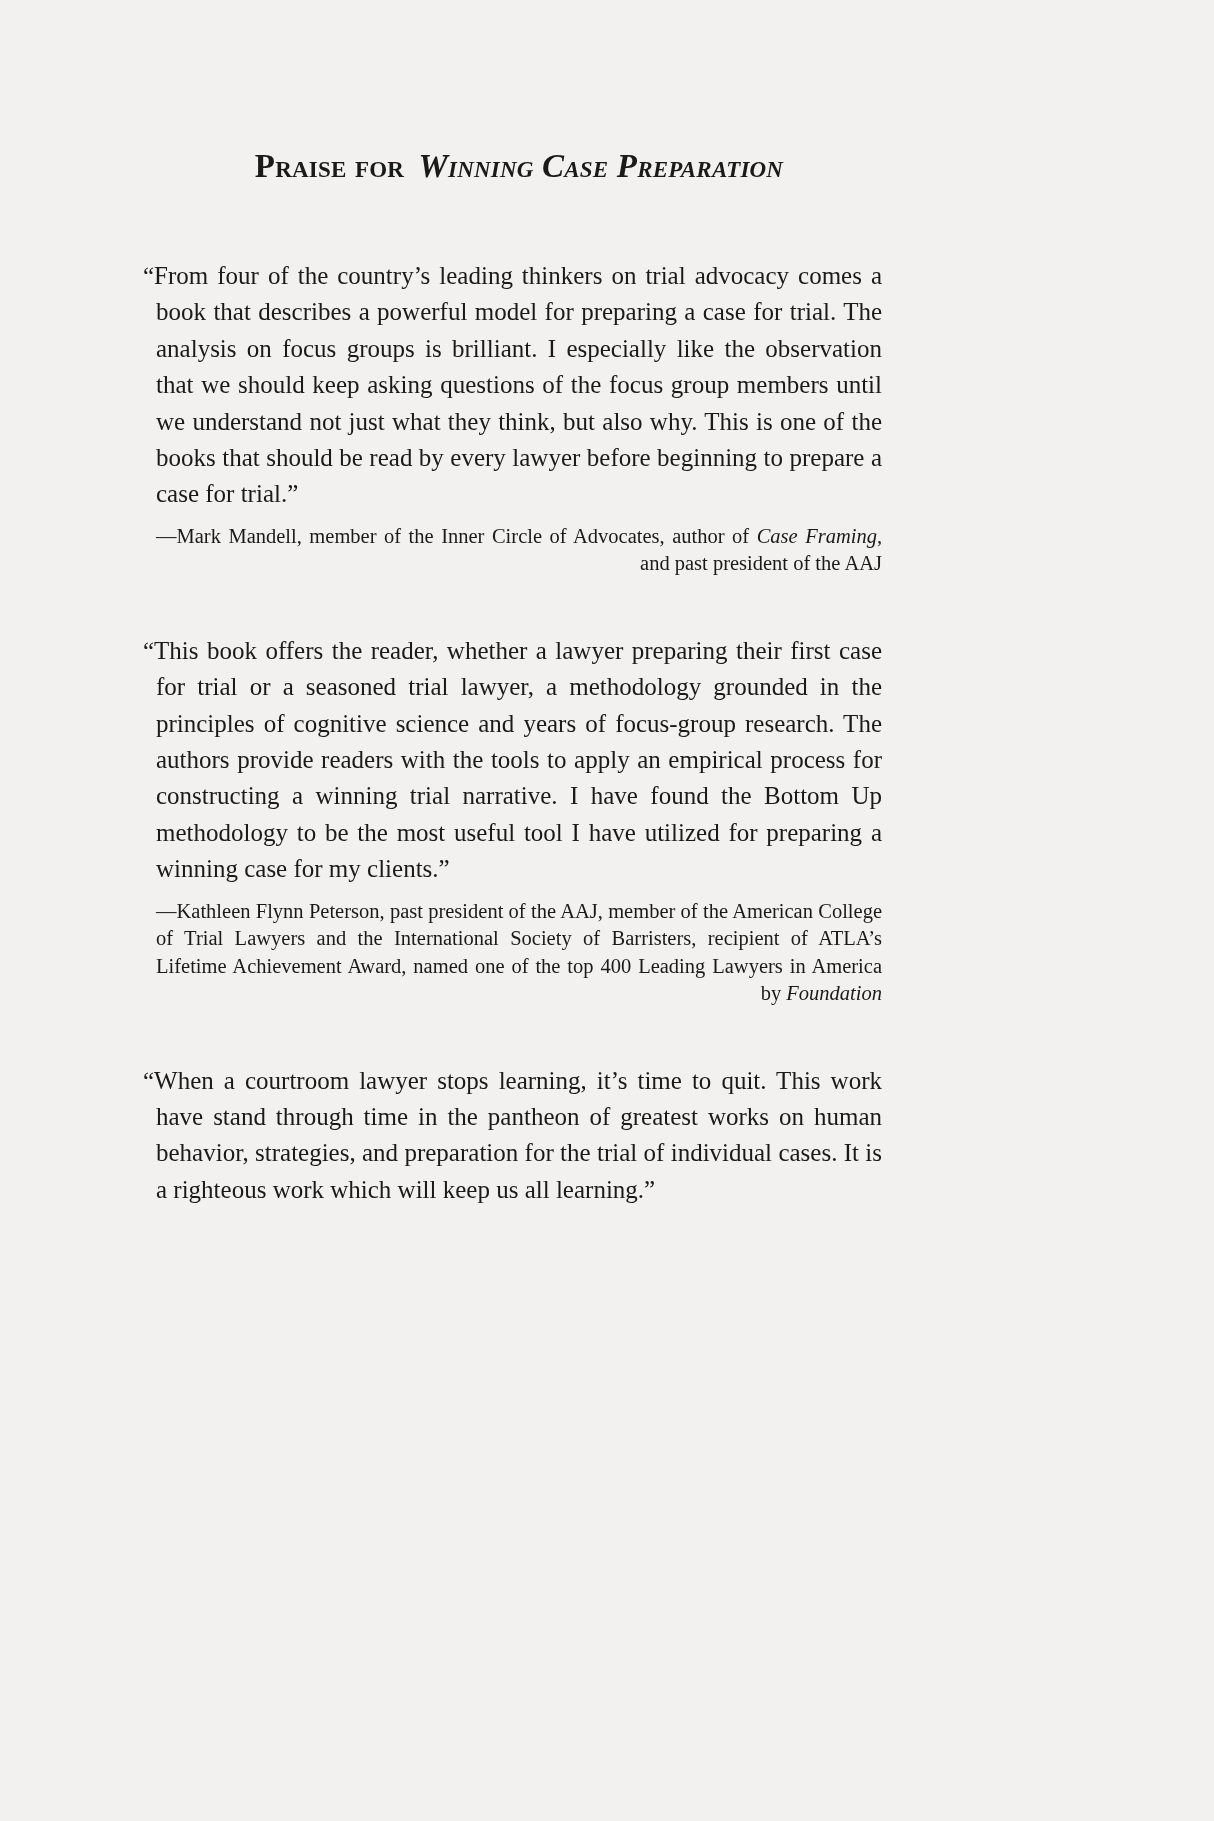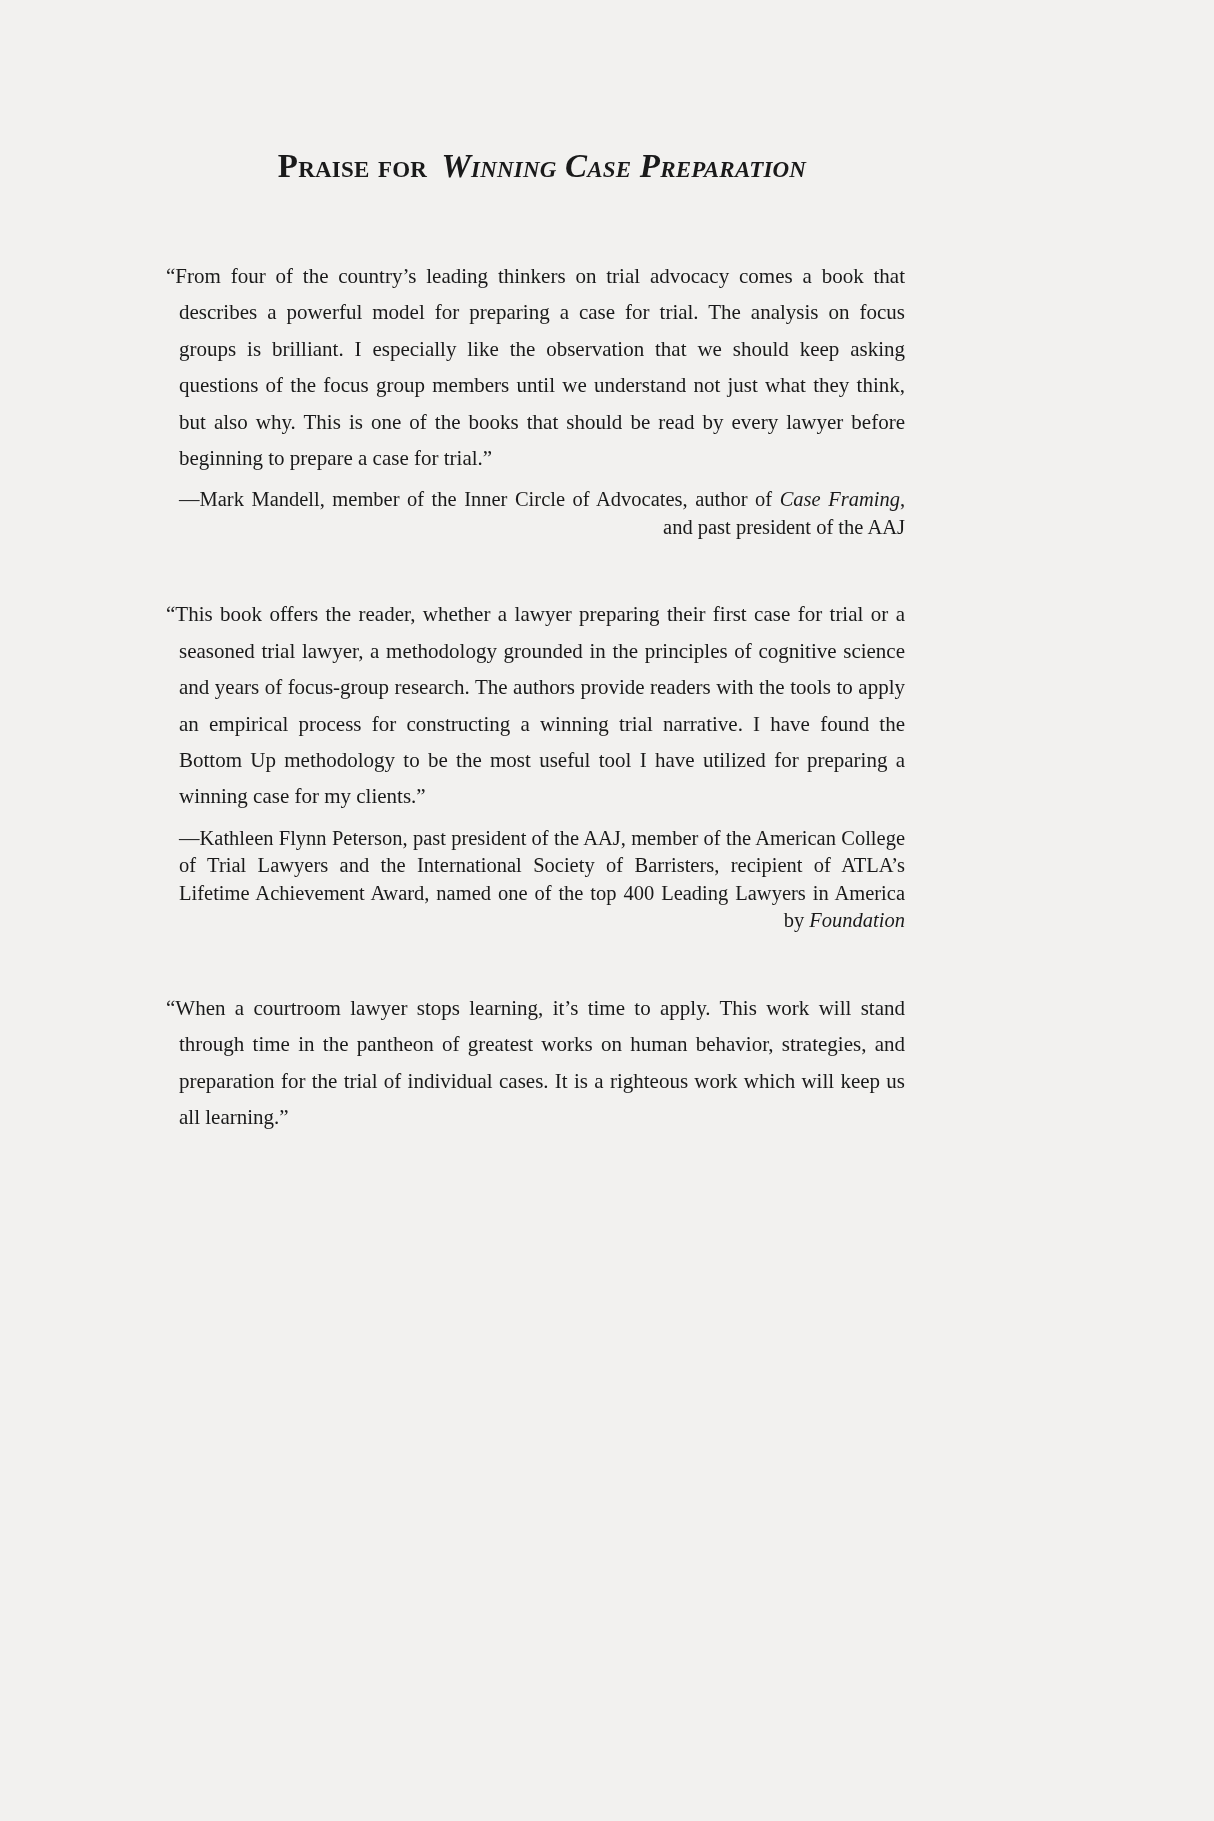--- a/index.html
+++ b/index.html
@@ -16,21 +16,21 @@
   }
   .page {
     position: relative;
     width: 1214px;
     height: 1821px;
     box-sizing: border-box;
     padding: 0;
   }
   .content {
     position: absolute;
-    left: 179px;
+    left: 156px;
     top: 0;
     width: 726px;
   }
 
   
   .praise-title {
     margin: 0;
     padding-top: 148px;
     text-align: center;
     font-weight: 700;
@@ -50,21 +50,21 @@
   
   .quote-block {
     margin: 0;
   }
   .quote-block.first { margin-top: 72px; }
   .quote-block.second { margin-top: 55px; }
   .quote-block.third { margin-top: 55px; }
 
   .quote-text {
     margin: 0;
-    font-size: 21px;
+    font-size: 25px;
     line-height: 36.4px;
     text-align: justify;
     text-justify: inter-word;
     text-indent: -13px;
     hyphens: none;
   }
 
   
   .attribution {
     margin: 10px 0 0 0;
@@ -91,17 +91,17 @@
       <p class="quote-text">“From four of the country’s leading thinkers on trial advocacy comes a book that describes a powerful model for preparing a case for trial. The analysis on focus groups is brilliant. I especially like the observation that we should keep asking questions of the focus group members until we understand not just what they think, but also why. This is one of the books that should be read by every lawyer before beginning to prepare a case for trial.”</p>
       <p class="attribution justify"><span>—Mark Mandell, member of the Inner Circle of Advocates, author of </span><span class="italic">Case Framing</span><span>, and past president of the AAJ</span></p>
     </div>
 
     <div class="quote-block second">
       <p class="quote-text">“This book offers the reader, whether a lawyer preparing their first case for trial or a seasoned trial lawyer, a methodology grounded in the principles of cognitive science and years of focus-group research. The authors provide readers with the tools to apply an empirical process for constructing a winning trial narrative. I have found the Bottom Up methodology to be the most useful tool I have utilized for preparing a winning case for my clients.”</p>
       <p class="attribution justify"><span>—Kathleen Flynn Peterson, past president of the AAJ, member of the American College of Trial Lawyers and the International Society of Barristers, recipient of ATLA’s Lifetime Achievement Award, named one of the top 400 Leading Lawyers in America by </span><span class="italic">Foundation</span><span></span></p>
     </div>
 
     <div class="quote-block third">
-      <p class="quote-text">“When a courtroom lawyer stops learning, it’s time to apply. This work will stand through time in the pantheon of greatest works on human behavior, strategies, and preparation for the trial of individual cases. It is a righteous work which will keep us all learning.”</p>
+      <p class="quote-text">“When a courtroom lawyer stops learning, it’s time to quit. This work have stand through time in the pantheon of greatest works on human behavior, strategies, and preparation for the trial of individual cases. It is a righteous work which will keep us all learning.”</p>
     </div>
 
   </div>
 </div>
 
 </body></html>

